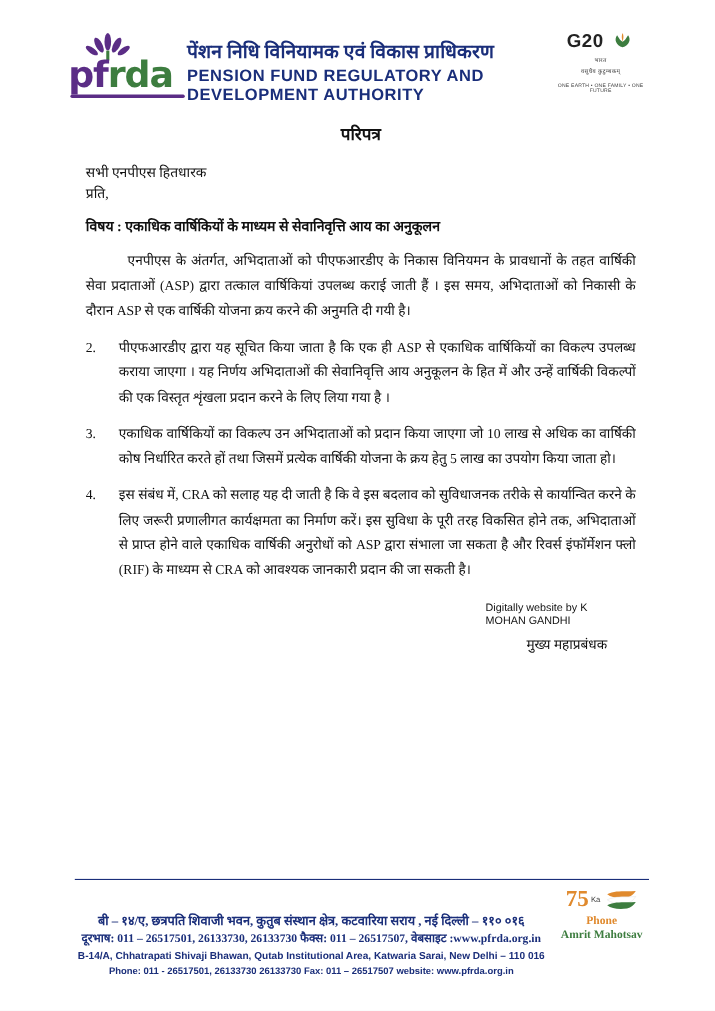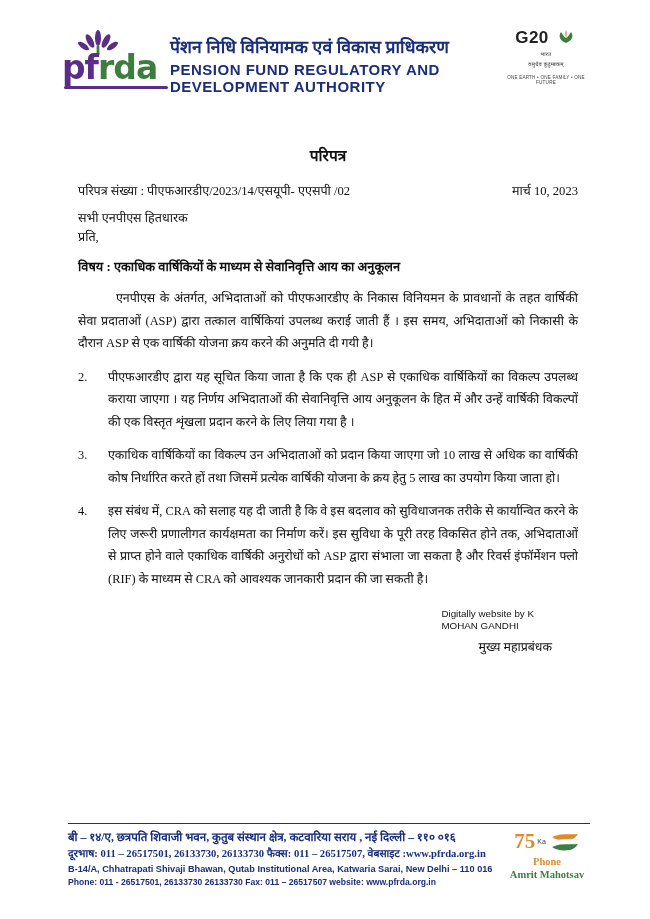--- a/index.html
+++ b/index.html
@@ -139,21 +139,20 @@
     padding: 0 42px 0 48px;
     box-sizing: border-box;
   }
   .doc-title {
     text-align: center;
     font-family: "Liberation Serif", serif;
     font-size: 15.5px;
     font-weight: bold;
     color: #111;
     margin-bottom: 16px;
-    margin-top: 34px;
   }
   .meta-row {
     display: flex;
     justify-content: space-between;
     align-items: baseline;
     font-family: "Liberation Serif", serif;
     font-size: 12.6px;
     color: #111;
     margin-bottom: 10px;
   }
@@ -223,21 +222,21 @@
   }
   .footer-rule {
     border-top: 1.6px solid #1a2e7a;
     margin-bottom: 5px;
   }
   .footer-inner {
     display: flex;
     justify-content: space-between;
     align-items: flex-start;
   }
-  .footer-text { flex: 1 1 auto; text-align: left; padding-right: 6px; }
+  .footer-text { flex: 1 1 auto; text-align: center; padding-right: 6px; margin-top: 24px; }
   .f-hi1 {
     font-family: "Liberation Serif", serif;
     font-size: 11.6px;
     font-weight: bold;
     color: #1a2e7a;
     line-height: 17px;
   }
   .f-hi2 {
     font-family: "Liberation Serif", serif;
     font-size: 10.6px;
@@ -342,24 +341,20 @@
         <div class="g20-sub">भारत</div>
         <div class="g20-sub">वसुधैव कुटुम्बकम्</div>
         <div class="g20-sub2">ONE EARTH • ONE FAMILY • ONE FUTURE</div>
       </div>
     </div>
 
     <div class="doc-body">
 
       <div class="doc-title">परिपत्र</div>
 
-      <div class="meta-row">
-        <div class="meta-left">परिपत्र संख्या : पीएफआरडीए/2023/14/एसयूपी- एएसपी /02</div>
-        <div class="meta-right">मार्च 10, 2023</div>
-      </div>
 
       <div class="addr-line">सभी एनपीएस हितधारक</div>
       <div class="addr-line">प्रति,</div>
 
       <div class="subject">विषय : एकाधिक वार्षिकियों के माध्यम से सेवानिवृत्ति आय का अनुकूलन</div>
 
       <div class="para indent">
         <div class="para-text">एनपीएस के अंतर्गत, अभिदाताओं को पीएफआरडीए के निकास विनियमन के प्रावधानों के तहत वार्षिकी सेवा प्रदाताओं (ASP) द्वारा तत्काल वार्षिकियां उपलब्ध कराई जाती हैं । इस समय, अभिदाताओं को निकासी के दौरान ASP से एक वार्षिकी योजना क्रय करने की अनुमति दी गयी है।</div>
       </div>
 

